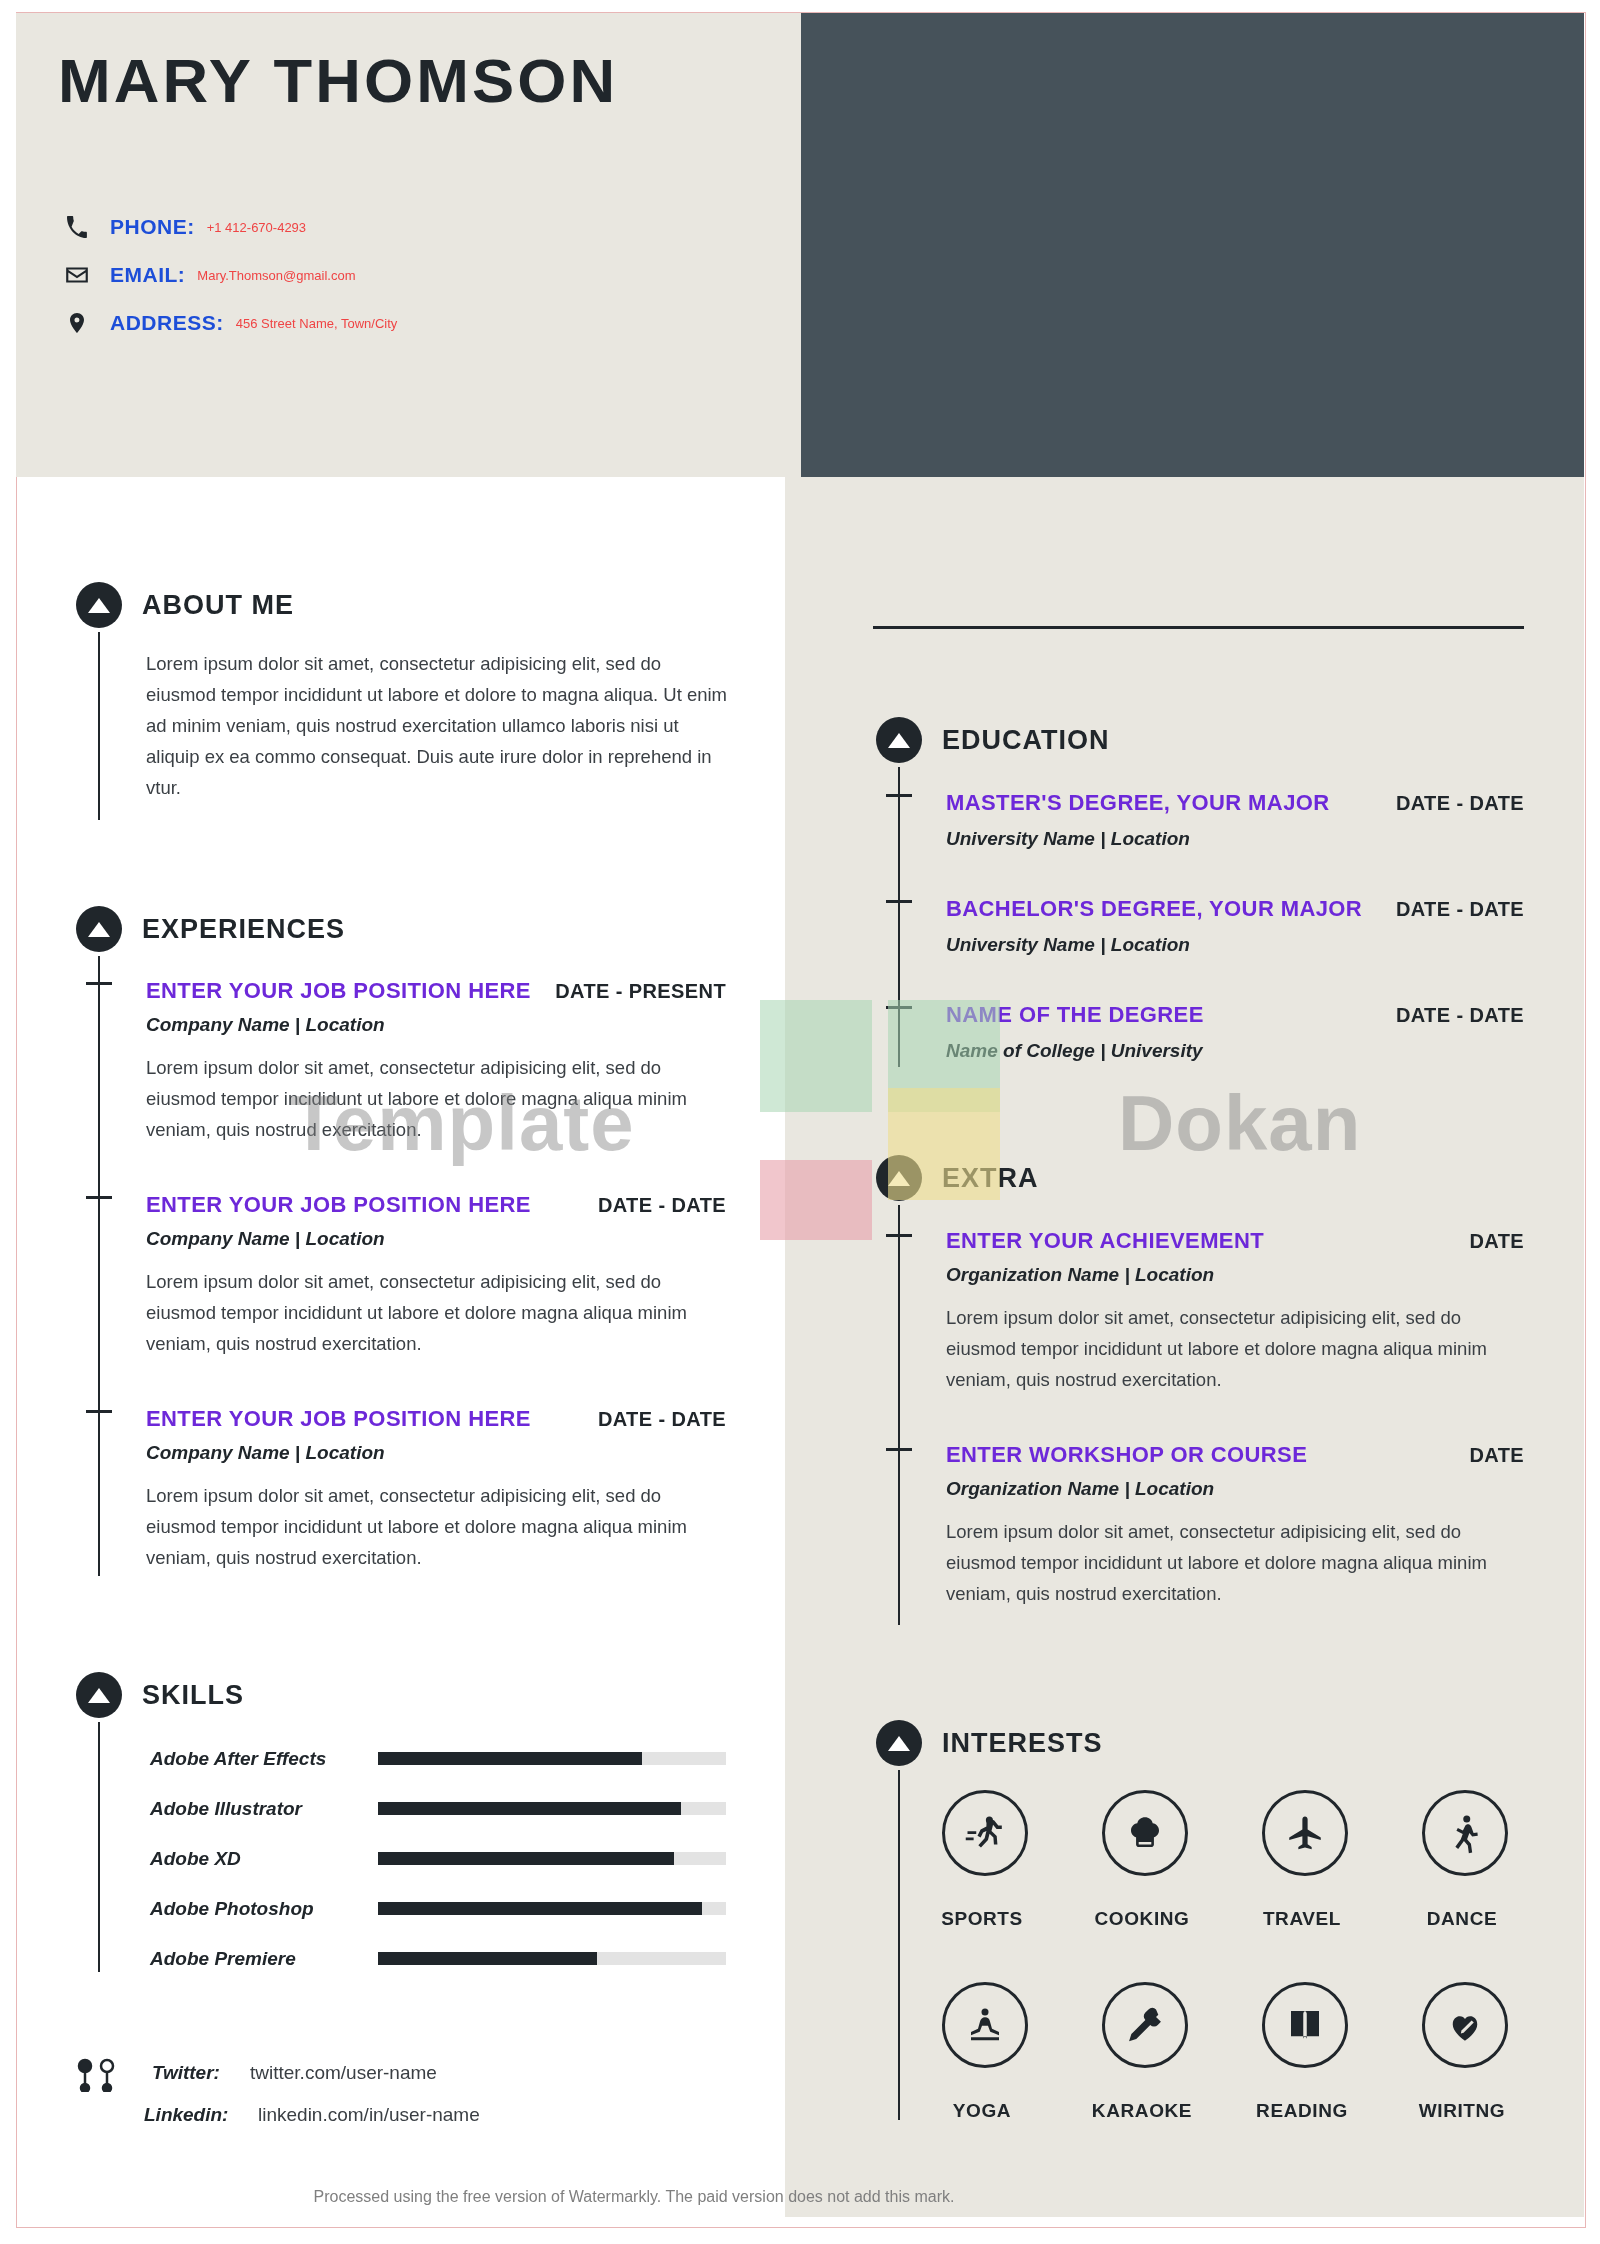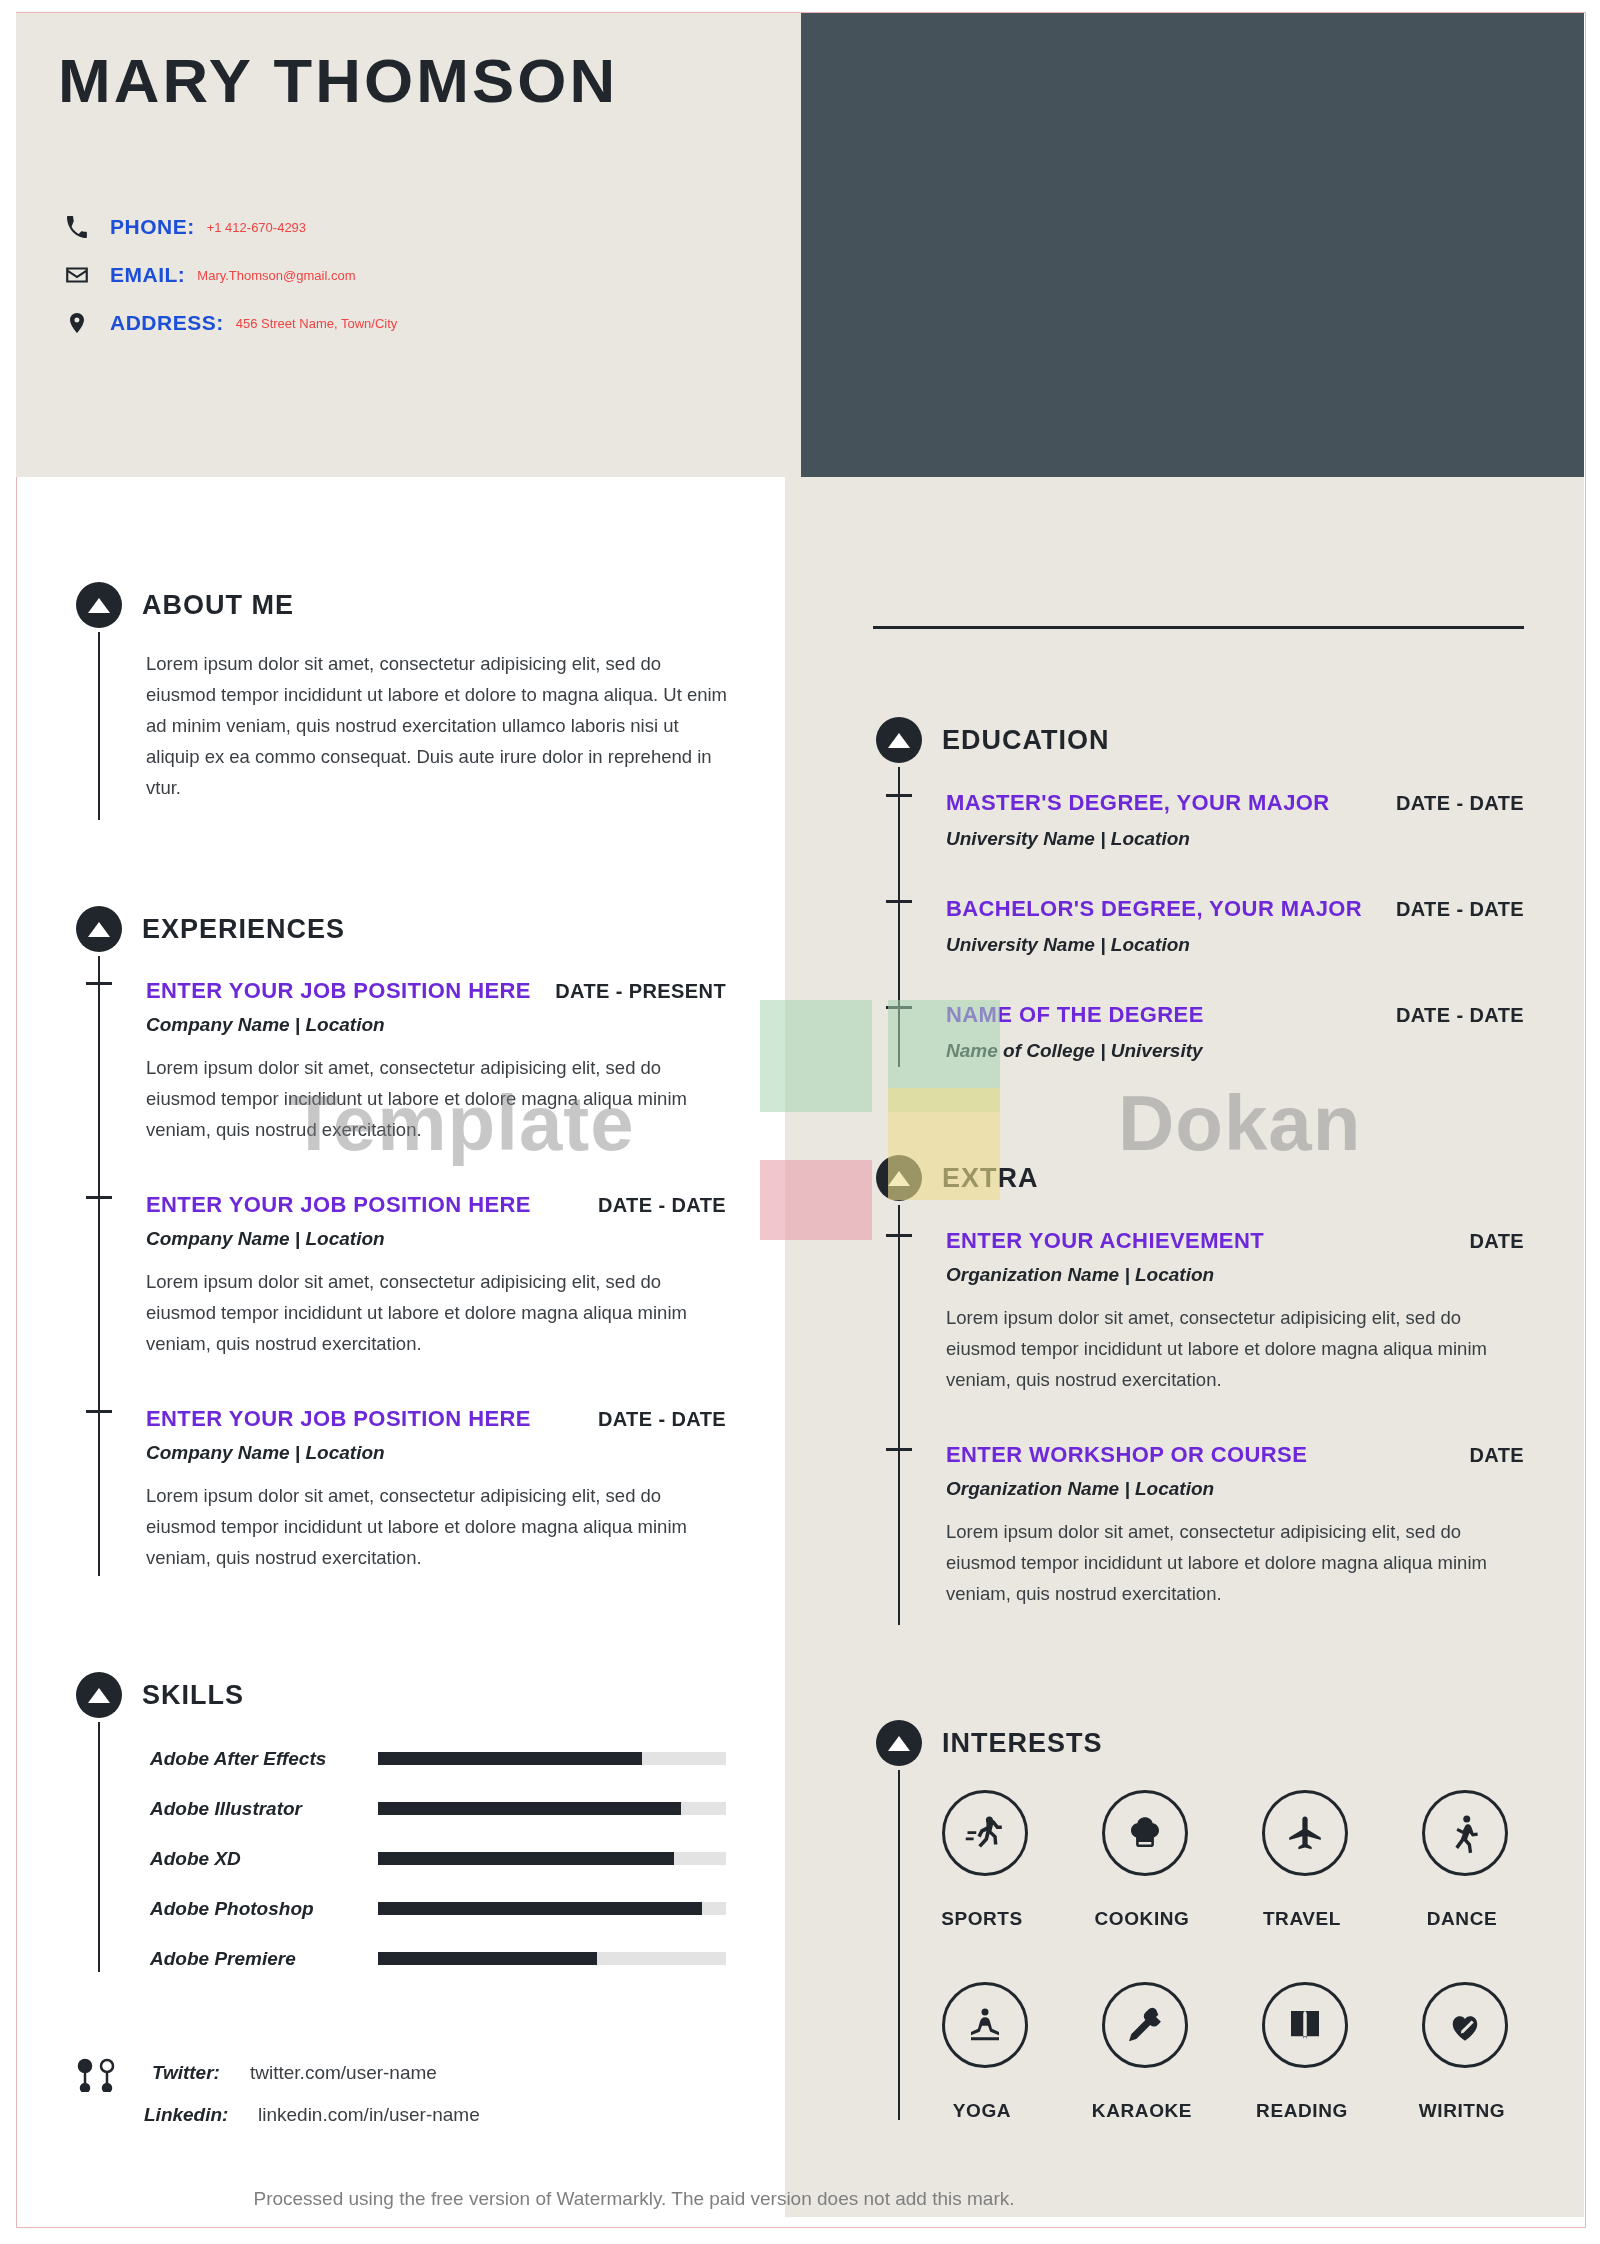--- a/index.html
+++ b/index.html
@@ -60,21 +60,21 @@
   
   .int-circle{position:absolute;width:80px;height:80px;border-radius:50%;border:3px solid #20262b;
               display:flex;align-items:center;justify-content:center;background:#e9e7e0;}
   .int-label{position:absolute;font-family:"Liberation Sans Narrow","Liberation Sans",sans-serif;font-weight:bold;
              font-size:19px;letter-spacing:.6px;color:#20262b;text-align:center;width:140px;}
 
   
   .wm{position:absolute;pointer-events:none;}
   .wm-text{font-family:"Liberation Sans",sans-serif;font-weight:bold;font-size:78px;color:rgba(130,130,130,.45);letter-spacing:1px;}
   .wm-sq{position:absolute;}
-  .footer-note{position:absolute;left:0;top:2188px;width:1268px;text-align:center;font-size:19px;color:#7f7f7f;}
+  .footer-note{position:absolute;left:0;top:2188px;width:1268px;text-align:center;font-size:16px;color:#7f7f7f;}
 </style>
 </head>
 <body>
 
 <div class="page">
   <div class="border-frame"></div>
 
   <div class="header">
     <div class="header-left"></div>
     <div class="header-right"></div>

